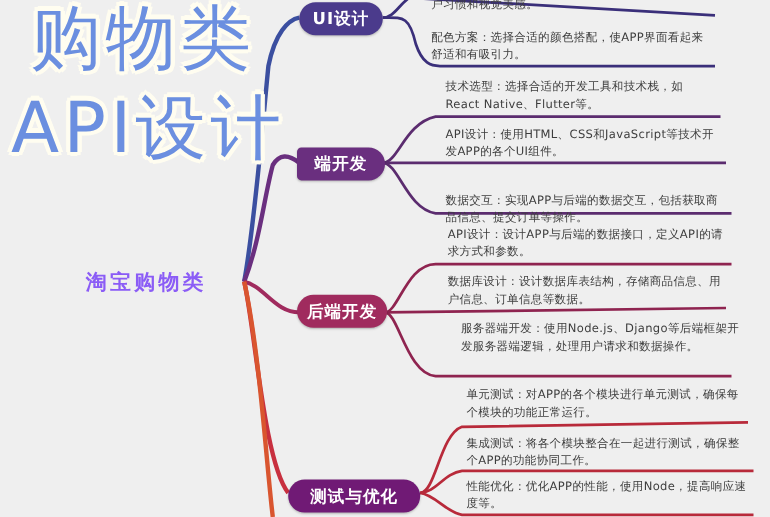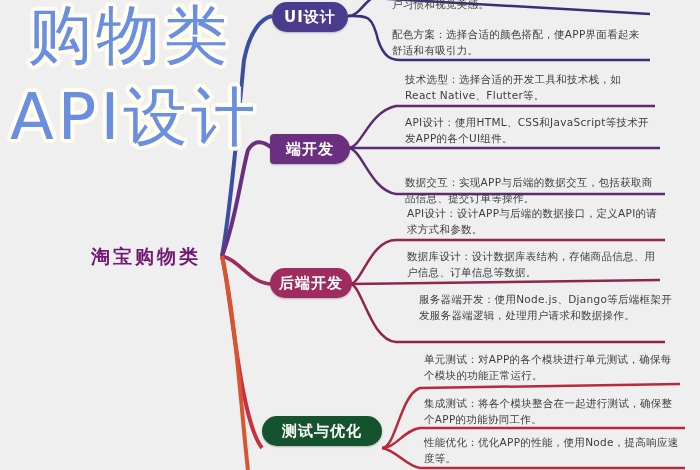--- a/index.html
+++ b/index.html
@@ -7,22 +7,22 @@
     body {
       background: #efefef;
       font-family: "DejaVu Sans", "Liberation Sans", sans-serif;
       position: relative;
     }
     .canvas { position: absolute; left: 0; top: 0; width: 700px; height: 470px; }
     svg.links { position: absolute; left: 0; top: 0; width: 700px; height: 470px; }
 
     .root-label {
       position: absolute; left: 78px; top: 244px;
-      font-size: 19px; font-weight: bold; color: #701a75;
-      letter-spacing: 3px; white-space: nowrap; margin-left: 13px;
+      font-size: 19px; font-weight: bold; color: #8b5cf6;
+      letter-spacing: 3px; white-space: nowrap;
     }
 
     .branch-node {
       position: absolute; height: 30px; border-radius: 15px;
       color: #fff; font-weight: bold; font-size: 15px;
       display: flex; align-items: center; justify-content: center;
       letter-spacing: 1px; white-space: nowrap;
       box-shadow: 0 1px 2px rgba(0,0,0,0.25);
     }
 
@@ -92,21 +92,21 @@
   <div class="leaf" style="left:405px; top:114px; width:250px;">API设计：使用HTML、CSS和JavaScript等技术开发APP的各个UI组件。</div>
   <div class="leaf" style="left:405px; top:158px; width:255px;margin-top:16px;">数据交互：实现APP与后端的数据交互，包括获取商品信息、提交订单等操作。</div>
 
   <div class="branch-node" style="left:270px; top:268px; width:82px; background:#a02b5e;">
     <span>后端开发</span>
   </div>
   <div class="leaf" style="left:407px; top:205px; width:255px;">API设计：设计APP与后端的数据接口，定义API的请求方式和参数。</div>
   <div class="leaf" style="left:407px; top:248px; width:250px;">数据库设计：设计数据库表结构，存储商品信息、用户信息、订单信息等数据。</div>
   <div class="leaf" style="left:407px; top:291px; width:255px;margin-left:12px;">服务器端开发：使用Node.js、Django等后端框架开发服务器端逻辑，处理用户请求和数据操作。</div>
 
-  <div class="branch-node" style="left:262px; top:416px; width:120px; background:#14532d;">
+  <div class="branch-node" style="left:262px; top:436px; width:120px; background:#701a75;">
     <span>测试与优化</span>
   </div>
   <div class="leaf" style="left:424px; top:351px; width:255px;">单元测试：对APP的各个模块进行单元测试，确保每个模块的功能正常运行。</div>
   <div class="leaf" style="left:424px; top:395px; width:255px;">集成测试：将各个模块整合在一起进行测试，确保整个APP的功能协同工作。</div>
   <div class="leaf" style="left:424px; top:434px; width:255px;">性能优化：优化APP的性能，使用Node，提高响应速度等。</div>
 
   <div class="title-overlay">
     <div>购物类</div>
     <div style="margin-left:-18px;">API设计</div>
   </div>

